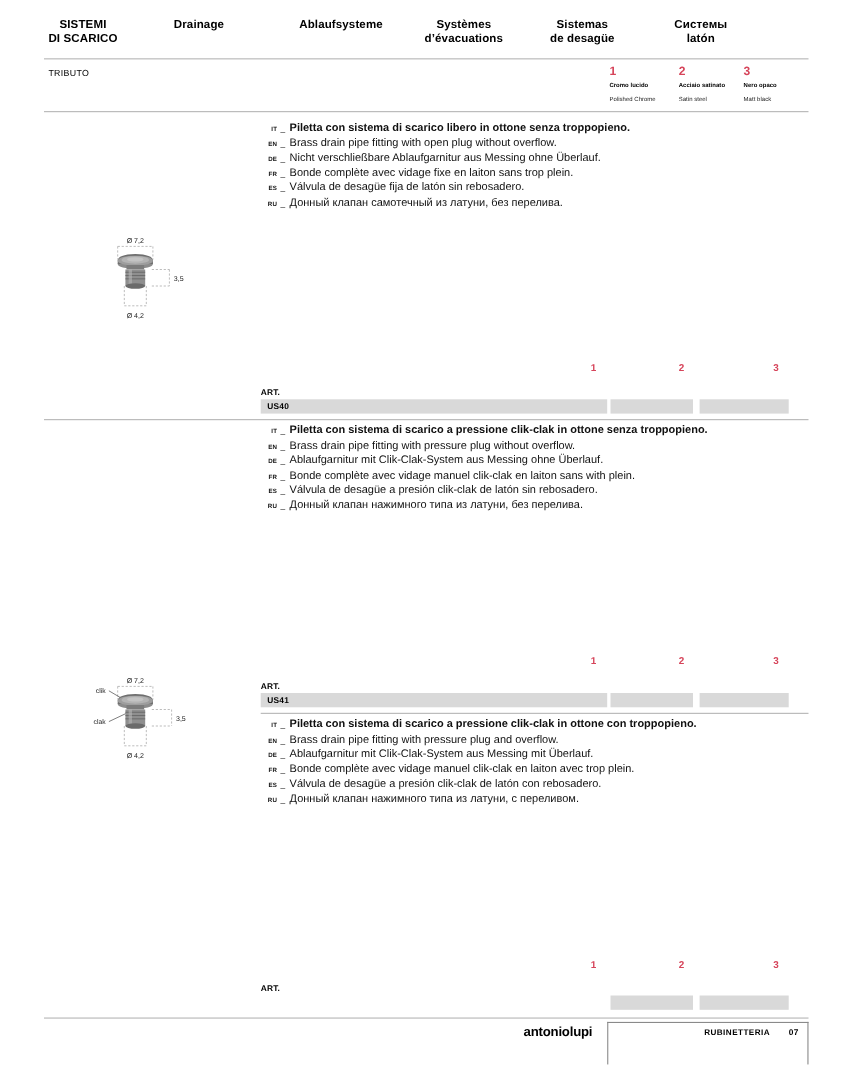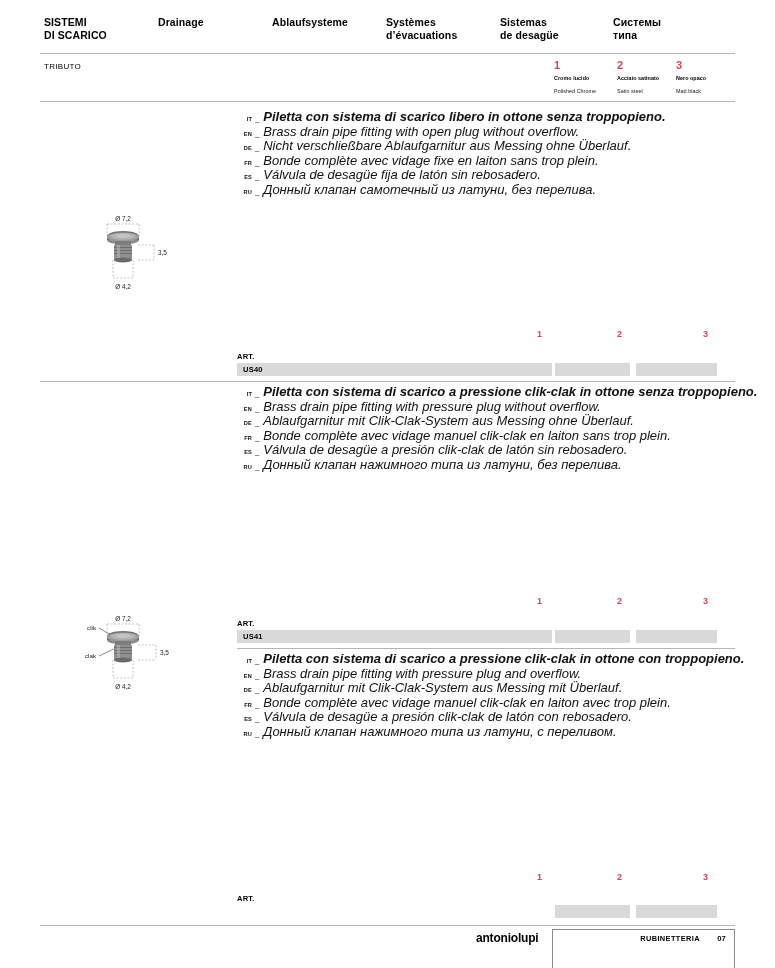--- a/index.html
+++ b/index.html
@@ -30,20 +30,21 @@
     height: 52px;
   }
   .hdr-col {
     position: absolute;
     top: 16px;
     font-size: 10.5px;
     font-weight: bold;
     line-height: 12.5px;
     letter-spacing: 0.1px;
     white-space: pre-line;
+    text-align: center;
   }
   .hdr-c0 { left: 44px; }
   .hdr-c1 { left: 158px; }
   .hdr-c2 { left: 272px; }
   .hdr-c3 { left: 386px; }
   .hdr-c4 { left: 500px; }
   .hdr-c5 { left: 613px; }
 
   .rule {
     position: absolute;
@@ -120,21 +121,21 @@
     letter-spacing: 0.2px;
     flex: 0 0 15px;
   }
   .sep {
     display: inline-block;
     padding: 0 4px 0 3px;
     font-size: 7.6px;
     color: #111;
   }
   .desc-line.primary .txt { font-weight: bold; }
-  .txt { font-size: 13px; font-style: italic; }
+  .txt { font-size: 10px; }
 
   
   .art-head {
     position: absolute;
     left: 237px;
     font-size: 7.6px;
     font-weight: bold;
     letter-spacing: 0.2px;
   }
   .art-nums { position: absolute; left: 0; width: 775px; }
@@ -240,21 +241,21 @@
   <div class="header">
     <div class="hdr-col hdr-c0">SISTEMI
 DI SCARICO</div>
     <div class="hdr-col hdr-c1">Drainage</div>
     <div class="hdr-col hdr-c2">Ablaufsysteme</div>
     <div class="hdr-col hdr-c3">Systèmes
 d’évacuations</div>
     <div class="hdr-col hdr-c4">Sistemas
 de desagüe</div>
     <div class="hdr-col hdr-c5">Системы
-типа</div>
+latón</div>
   </div>
   <div class="rule rule-header"></div>
 
   <div class="collection-name">TRIBUTO</div>
 
   <div class="finish fin-0">
     <div class="finish-num">1</div>
     <div class="finish-it">Cromo lucido</div>
     <div class="finish-en">Polished Chrome</div>
   </div>
@@ -383,21 +384,21 @@
         <span class="txt">Brass drain pipe fitting with pressure plug without overflow.</span>
       </div>
       <div class="desc-line">
         <span class="lang">DE</span>
         <span class="sep">_</span>
         <span class="txt">Ablaufgarnitur mit Clik-Clak-System aus Messing ohne Überlauf.</span>
       </div>
       <div class="desc-line">
         <span class="lang">FR</span>
         <span class="sep">_</span>
-        <span class="txt">Bonde complète avec vidage manuel clik-clak en laiton sans trop plein.</span>
+        <span class="txt">Bonde complète avec vidage manuel clik-clak en laiton sans with plein.</span>
       </div>
       <div class="desc-line">
         <span class="lang">ES</span>
         <span class="sep">_</span>
         <span class="txt">Válvula de desagüe a presión clik-clak de latón sin rebosadero.</span>
       </div>
       <div class="desc-line">
         <span class="lang">RU</span>
         <span class="sep">_</span>
         <span class="txt">Донный клапан нажимного типа из латуни, без перелива.</span>

